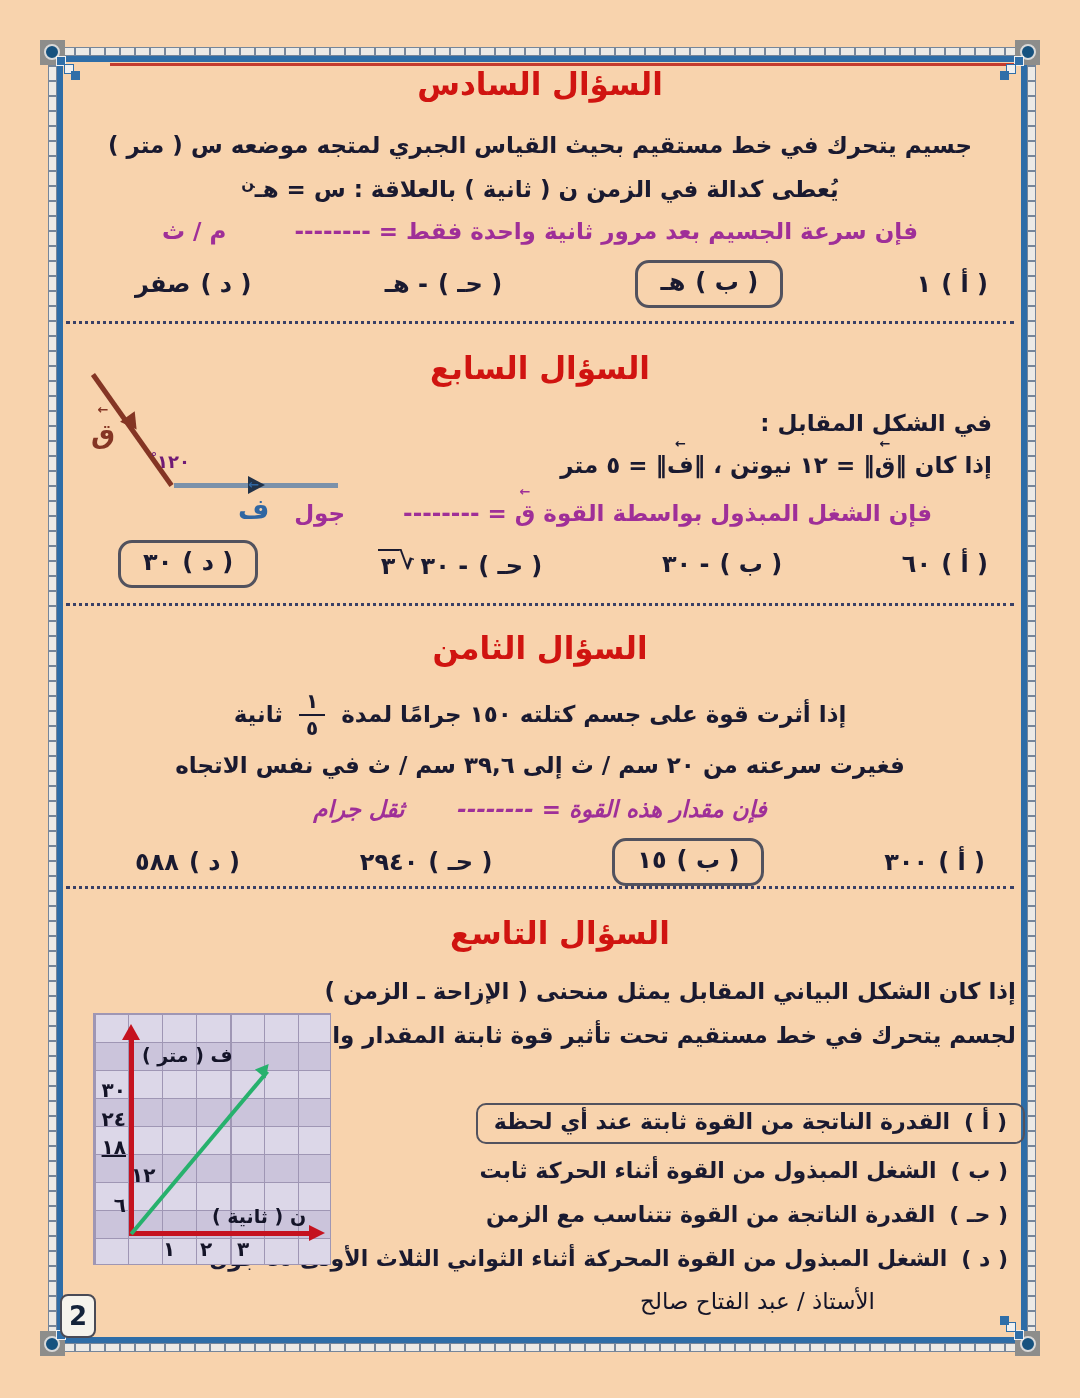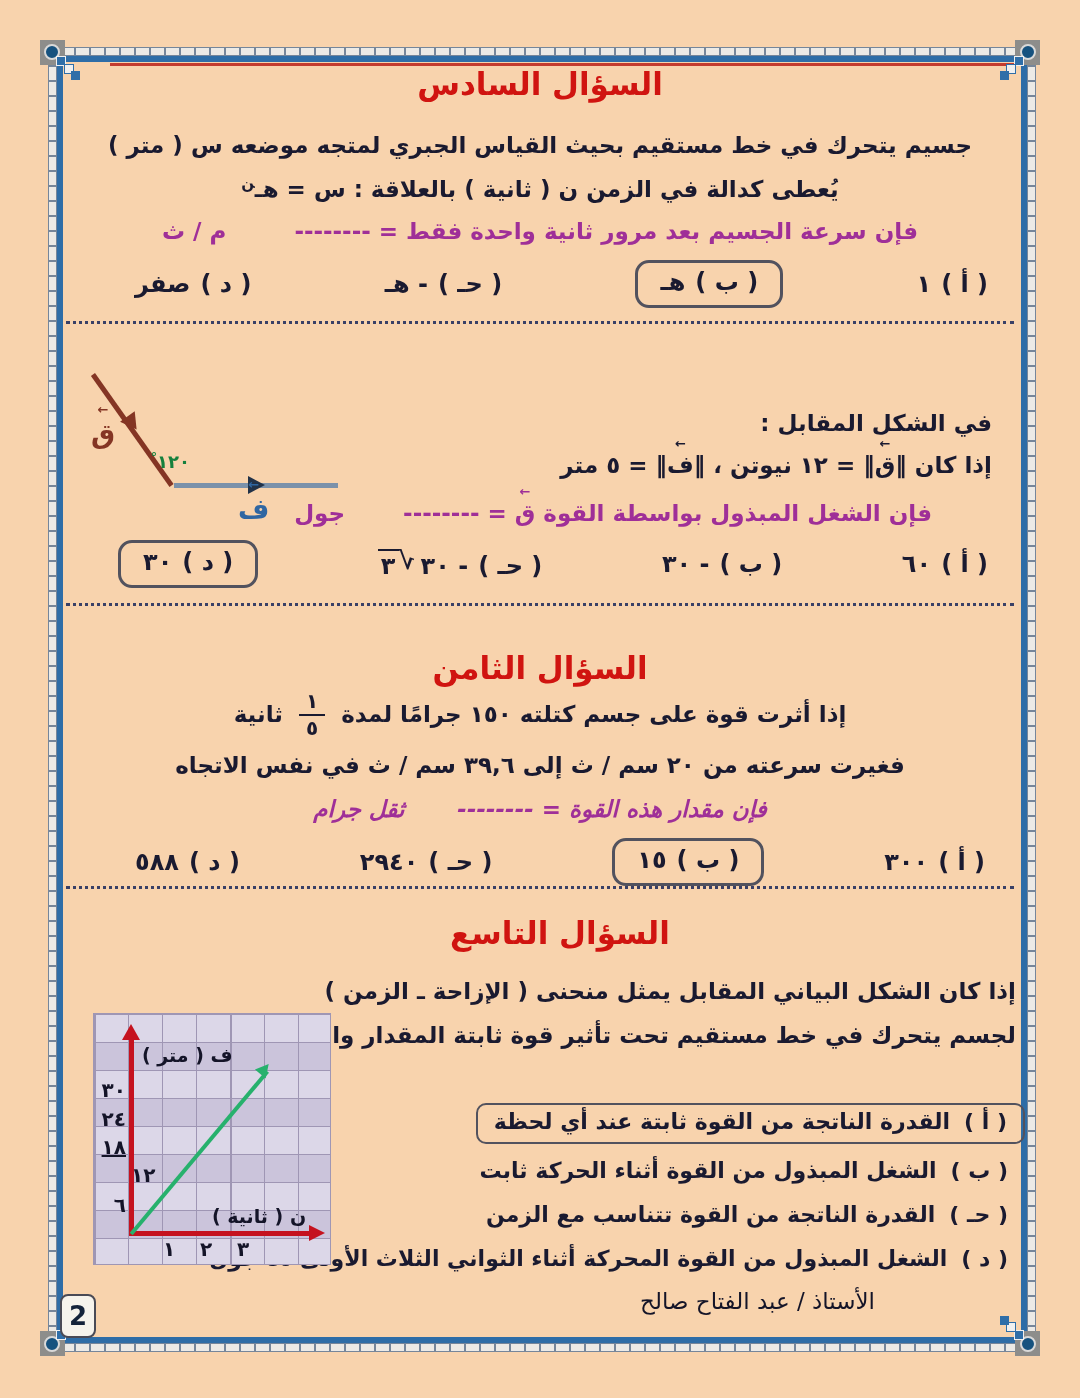--- a/index.html
+++ b/index.html
@@ -80,21 +80,21 @@
   .d-arrow1 { position:absolute; left:49px; top:54px; width:0; height:0;
               border-top:9px solid transparent; border-bottom:9px solid transparent;
               border-left:16px solid #843524; transform:rotate(54.7deg); }
   .d-line2 { position:absolute; left:99px; top:123px; width:164px; height:4.5px; background:#7b91aa; }
   .d-arrow2 { position:absolute; left:173px; top:116px; width:0; height:0;
               border-top:9px solid transparent; border-bottom:9px solid transparent;
               border-left:17px solid #223248; }
   .d-q { position:absolute; left:16px; top:58px; color:#843524; font-size:27px; font-weight:800; }
   .d-f { position:absolute; left:163px; top:133px; color:#2f66a2; font-size:27px; font-weight:800; }
   .d-angle { position:absolute; left:76px; top:90px; direction:ltr;
-             color:#15803d; font-size:18px; font-weight:700; }
+             color:#701a75; font-size:18px; font-weight:700; }
   .d-angle sup { font-size:12px; }
 
   
   .chart { position:absolute; left:93px; top:1013px; width:238px; height:252px;
            border:1.5px solid #9f96b4;
            background-image:
              repeating-linear-gradient(90deg,#9f96b4 0 1.5px,transparent 1.5px 34px),
              repeating-linear-gradient(180deg,#9f96b4 0 1.5px,transparent 1.5px 28px),
              repeating-linear-gradient(180deg,#dcd7e8 0 28px,#cbc4db 28px 56px); }
   .yaxis { position:absolute; left:35px; top:24px; width:5px; height:196px; background:#c5121f; }
@@ -196,20 +196,21 @@
       <span>( حـ )</span>
       <span>- هـ</span>
     </div>
     <div class="opt">
       <span>( د )</span>
       <span>صفر</span>
     </div>
   </div>
   <div class="sep" style="top:321px;"></div>
 
+  <div class="heading" style="top:350px;">السؤال السابع</div>
 
   <div class="diagram">
     <div class="d-line1"></div>
     <div class="d-arrow1"></div>
     <div class="d-line2"></div>
     <div class="d-arrow2"></div>
     <div class="d-q vec">
       <span class="va">←</span>
       <span>ق</span>
     </div>
@@ -246,21 +247,21 @@
             <span class="rad-hook">√</span>
           </span></span>
     </div>
     <div class="opt boxed">
       <span>( د )</span>
       <span>٣٠</span>
     </div>
   </div>
   <div class="sep" style="top:603px;"></div>
 
-  <div class="heading" style="top:630px;margin-top:20px;">السؤال الثامن</div>
+  <div class="heading" style="top:630px;">السؤال الثامن</div>
   <div class="c-line" style="top:690px;">
     <span>إذا أثرت قوة على جسم كتلته ١٥٠ جرامًا لمدة</span><span class="frac">
         <span class="fnum">١</span>
         <span class="fden">٥</span>
       </span><span>ثانية</span>
   </div>
   <div class="c-line" style="top:752px;">فغيرت سرعته من  ٢٠  سم / ث   إلى   ٣٩,٦  سم / ث   في نفس الاتجاه</div>
   <div class="c-line purple" style="top:796px;font-style:italic;">
     <span>فإن مقدار هذه القوة = --------</span>
     <span class="unit-gap" style="margin-right:45px;">ثقل جرام</span>

